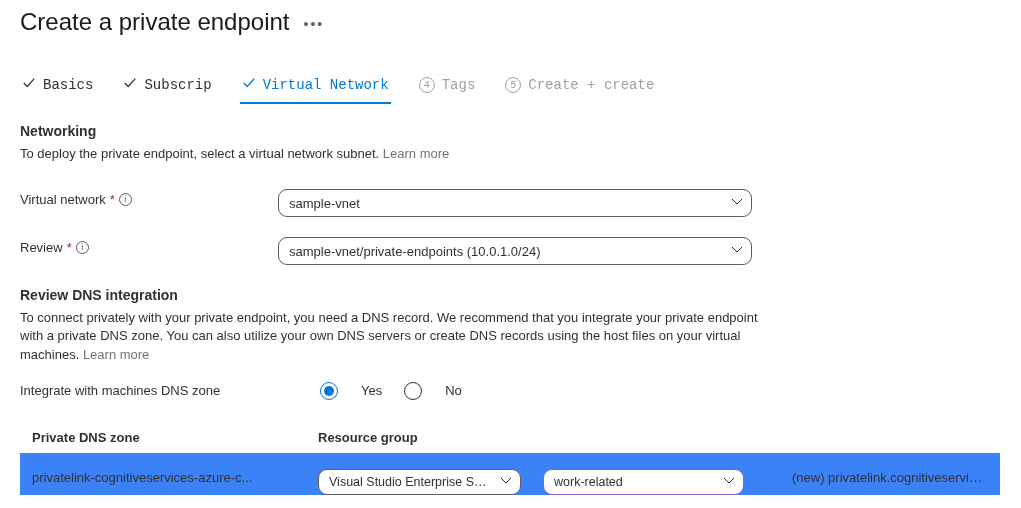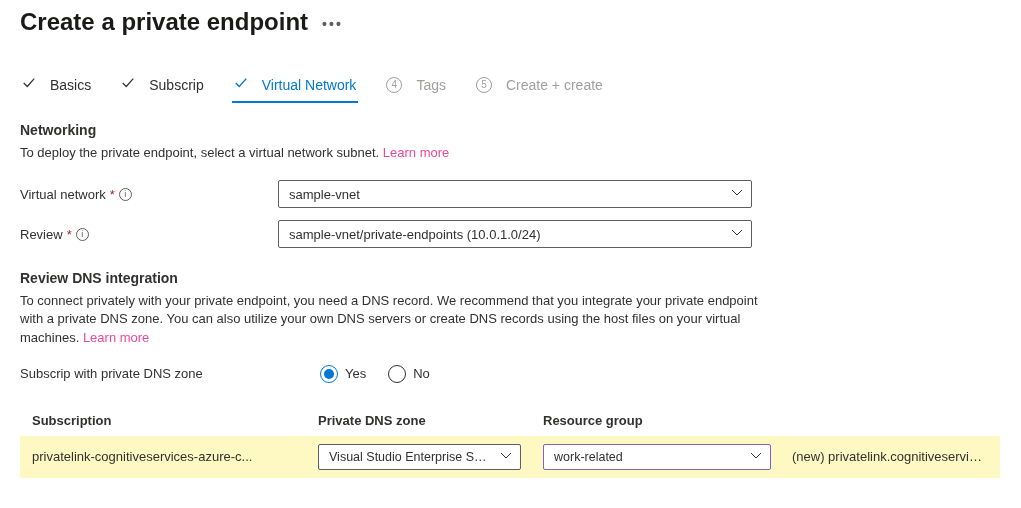--- a/index.html
+++ b/index.html
@@ -6,44 +6,45 @@
     body {
       font-family: "Segoe UI", sans-serif;
       font-size: 13px;
       color: #323130;
       background: #fff;
       padding: 0 20px;
       width: 1021px;
     }
     .page-title {
       font-size: 24px;
-      font-weight: 700;
+      font-weight: 400;
       color: #1b1a19;
       padding: 8px 0 6px 0;
       display: flex;
       align-items: center;
       gap: 14px;
     }
     .more-dots { font-size: 14px; color: #605e5c; cursor: pointer; letter-spacing: 2px; position: relative; top: 2px;}
     .tabs {
       display: flex;
       gap: 26px;
       border-bottom: 1px solid transparent;
       margin-top: 28px;
       margin-bottom: 18px;
     }
     .tab {
       display: flex;
       align-items: center;
-      gap: 14px;
+      gap: 7px;
       padding: 6px 2px 10px 2px;
       font-size: 14px;
       color: #323130;
       cursor: pointer;
       position: relative;
+      font-family: Liberation Mono, monospace;
     }
     .tab.active { color: #0078d4; font-weight: 400; }
     .tab.active::after {
       content: "";
       position: absolute;
       left: 0; right: 0; bottom: 0;
       height: 2px;
       background: #0078d4;
     }
     .tab.pending { color: #a19f9d; cursor: default; }
@@ -64,21 +65,21 @@
       font-size: 14px;
       margin-bottom: 6px;
     }
     .section-desc {
       font-size: 13px;
       color: #323130;
       margin-bottom: 18px;
       line-height: 1.4;
       max-width: 760px;
     }
-    .link { color: #ec4899; cursor: pointer; text-decoration: none; }
+    .link { color: #737373; cursor: pointer; text-decoration: none; }
     .field-row {
       display: flex;
       align-items: center;
       margin-bottom: 12px;
     }
     .field-label {
       width: 258px;
       font-size: 13px;
       display: flex;
       align-items: center;
@@ -94,48 +95,49 @@
       justify-content: center;
       font-size: 9px;
       color: #605e5c;
       font-style: normal;
     }
     .select {
       position: relative;
       width: 474px;
       height: 28px;
       border: 1px solid #605e5c;
-      border-radius: 2px;
+      border-radius: 9px;
       display: flex;
       align-items: center;
       padding: 0 28px 0 10px;
       font-size: 13px;
       background: #fff;
       cursor: pointer;
+      margin-top: 8px;
     }
     .select.small { width: 203px; height: 26px; font-size: 12.5px; }
     .select.purple { border-color: #8661c5; }
     .chevron {
       position: absolute;
       right: 8px;
       top: 50%;
       transform: translateY(-50%);
     }
     .chevron svg { width: 12px; height: 12px; }
     .section2 { margin-top: 22px; }
     .radio-row {
       display: flex;
       align-items: center;
       gap: 18px;
     }
     .radio-group { display: flex; gap: 22px; margin-left: 0; }
     .radio {
       display: flex;
       align-items: center;
-      gap: 7px;
+      gap: 23px;
       cursor: pointer;
       font-size: 13px;
     }
     .radio-circle {
       width: 18px; height: 18px;
       border: 1px solid #323130;
       border-radius: 50%;
       display: flex;
       align-items: center;
       justify-content: center;
@@ -152,21 +154,21 @@
     }
     .thead, .trow {
       display: grid;
       grid-template-columns: 280px 219px 243px 1fr;
       gap: 6px;
       align-items: center;
       padding: 8px 12px;
     }
     .thead { font-weight: 600; font-size: 13px; }
     .trow {
-      background: #fef9c3;
+      background: #3b82f6;
       height: 42px;
       font-size: 13px;
     }
     .trow .cell-text {
       white-space: nowrap;
       overflow: hidden;
       text-overflow: ellipsis;
     }
   </style>
 </head>
@@ -251,55 +253,54 @@
   </div>
 </div>
 
 <div class="section2">
   <div class="section-heading">Review DNS integration</div>
   <div class="section-desc">
     <span>To connect privately with your private endpoint, you need a DNS record. We recommend that you integrate your private endpoint with a private DNS zone. You can also utilize your own DNS servers or create DNS records using the host files on your virtual machines. </span><a class="link">Learn more</a>
   </div>
 
   <div class="field-row radio-row">
-    <div class="field-label" style="width:282px">Subscrip with private DNS zone</div>
+    <div class="field-label" style="width:282px">Integrate with machines DNS zone</div>
     <div class="radio-group">
       <div class="radio selected">
         <span class="radio-circle">
             <span class="radio-dot"></span>
           </span>
         <span>Yes</span>
       </div>
       <div class="radio">
         <span class="radio-circle"></span>
         <span>No</span>
       </div>
     </div>
   </div>
 
   <div class="table">
     <div class="thead">
-      <div>Subscription</div>
       <div>Private DNS zone</div>
       <div>Resource group</div>
     </div>
     <div class="trow">
       <div class="cell-text">privatelink-cognitiveservices-azure-c...</div>
       <div>
         <div class="select small">
           <span class="cell-text">Visual Studio Enterprise Subscrip…</span>
           <span class="chevron">
             <svg viewBox="0 0 12 12">
                 <path d="M1 3.5 L6 8.5 L11 3.5" fill="none" stroke="#323130" stroke-width="1"></path>
               </svg>
           </span>
         </div>
       </div>
       <div>
-        <div class="select small purple" style="width:228px">
+        <div class="select small purple" style="width:201px">
           <span>work-related</span>
           <span class="chevron">
             <svg viewBox="0 0 12 12">
                 <path d="M1 3.5 L6 8.5 L11 3.5" fill="none" stroke="#323130" stroke-width="1"></path>
               </svg>
           </span>
         </div>
       </div>
       <div class="cell-text">(new) privatelink.cognitiveservices.az...</div>
     </div>

